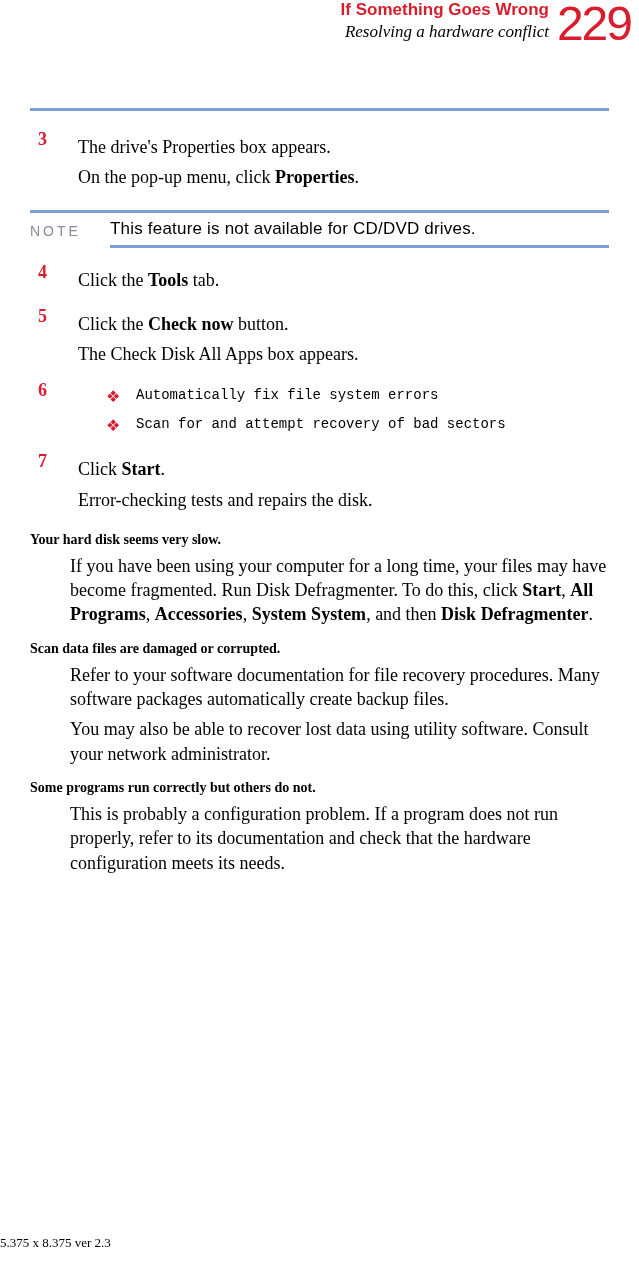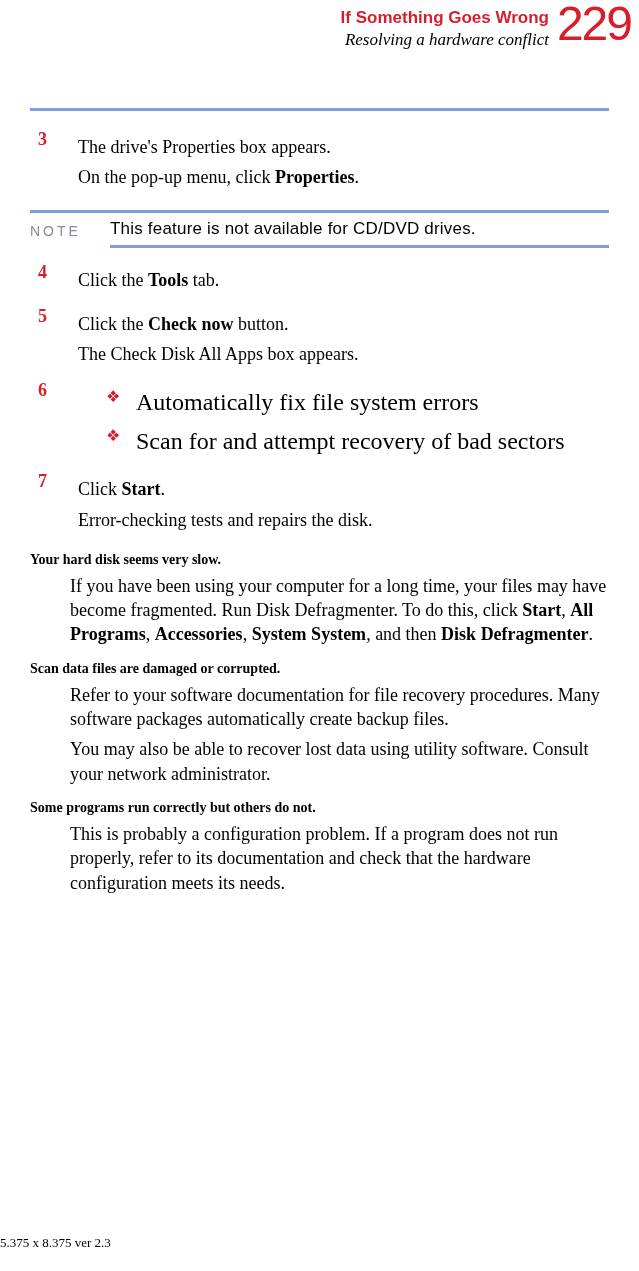--- a/index.html
+++ b/index.html
@@ -14,21 +14,21 @@
     overflow: hidden;
   }
   .header {
     position: relative;
     padding: 10px 30px 0 0;
     height: 68px;
   }
   .header-text {
     position: absolute;
     right: 90px;
-    top: 8px;
+    top: 0;
     text-align: right;
   }
   .htitle {
     color: #d81e2c;
     font-weight: bold;
     font-family: Arial, Helvetica, sans-serif;
     font-size: 17px;
     display: block;
   }
   .hsub {
@@ -120,22 +120,23 @@
     margin: 6px 0;
   }
   .bmark {
     width: 30px;
     flex-shrink: 0;
     color: #d81e2c;
     font-size: 16px;
     line-height: 1.4;
   }
   .btxt {
-    font-size: 24px;
+    font-size: 14px;
     line-height: 1.35;
+    font-family: Liberation Mono, monospace;
   }
   .h2 {
     font-size: 14px;
     font-weight: bold;
     margin: 14px 0 6px 0;
   }
   .bodytext {
     font-size: 18px;
     line-height: 1.35;
     margin: 6px 0 6px 40px;

